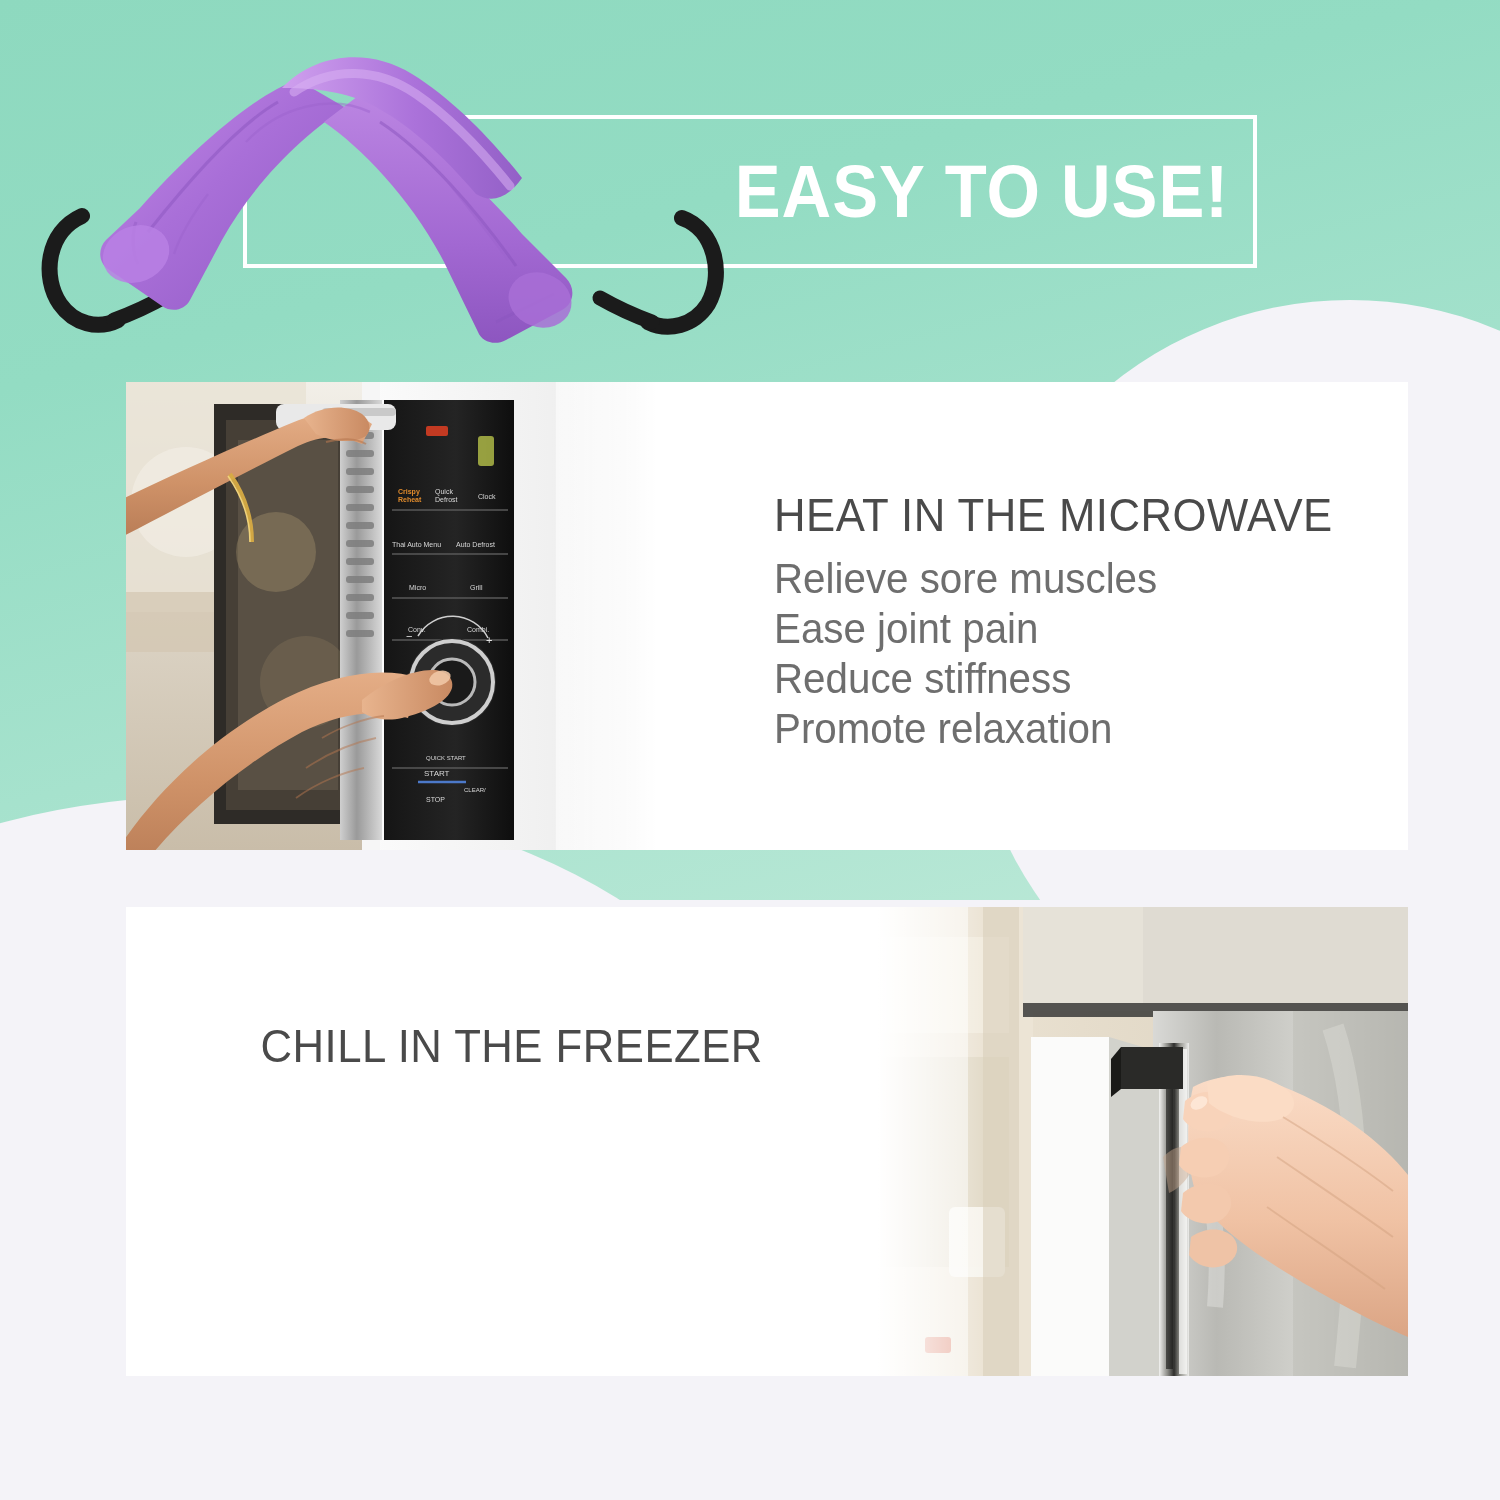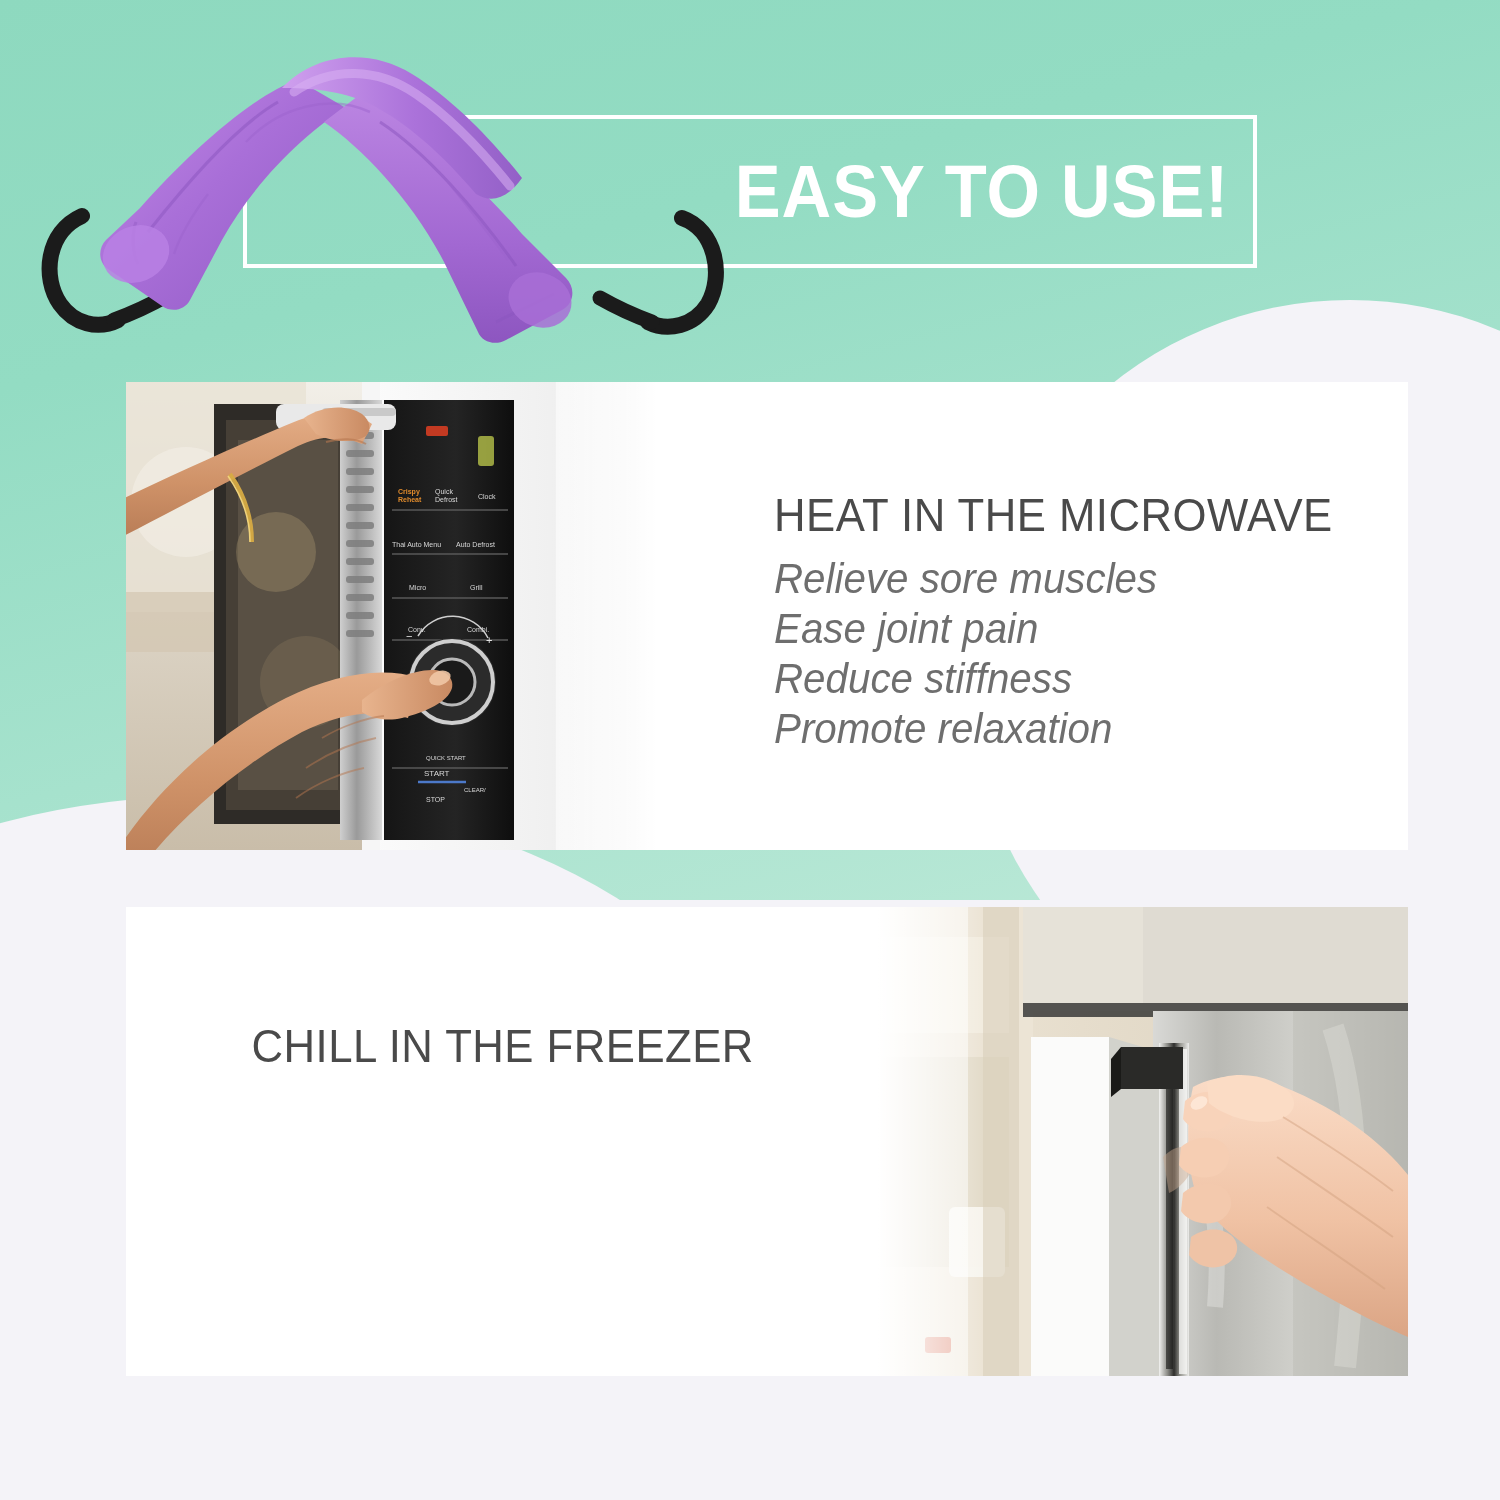--- a/index.html
+++ b/index.html
@@ -52,37 +52,37 @@
   
   .product{ position:absolute; left:40px; top:22px; width:690px; height:330px; }
   .product svg{ width:100%; height:100%; display:block; }
 
   
   .card{
     position:absolute; background:#ffffff; overflow:hidden;
     display:flex;
   }
   #card-heat  { left:126px; top:382px;  width:1282px; height:468px; }
-  #card-chill { left:126px; top:907px;  width:1282px; height:469px; flex-direction:row-reverse;gap:9px; }
+  #card-chill { left:126px; top:907px;  width:1282px; height:469px; flex-direction:row-reverse; }
 
   .photo{ position:relative; width:545px; height:100%; overflow:hidden; flex:0 0 545px; }
   .photo svg{ position:absolute; inset:0; width:100%; height:100%; }
 
   .copy{ flex:1; position:relative; }
 
   .sec-title{
     position:absolute;
     color:#4a4a4a;
     font-size:46px;
     font-weight:400;
     letter-spacing:0.5px;
     white-space:nowrap;
     transform:scaleX(0.95);
   }
-  .sec-list{ position:absolute; list-style:none;font-style:italic; }
+  .sec-list{ position:absolute; list-style:none; }
   .sec-list li{
     color:#6e6e6e;
     font-size:42px;
     font-weight:300;
     line-height:50px;
     white-space:nowrap;
     transform:scaleX(0.96);
   }
 
   

